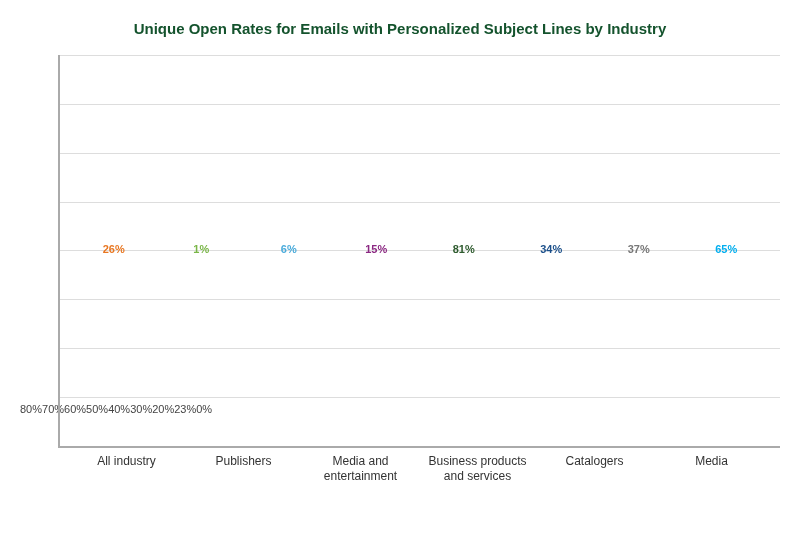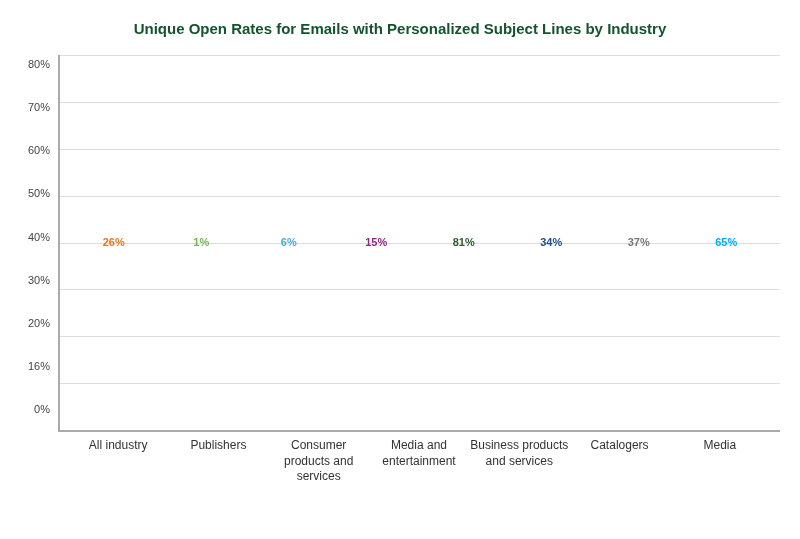--- a/index.html
+++ b/index.html
@@ -21,21 +21,20 @@
       margin-bottom: 18px;
       color: #14532d;
     }
     .chart-area {
       display: flex;
       width: 760px;
       height: 430px;
     }
     .y-axis {
       display: flex;
-      flex-direction: column;
       justify-content: space-between;
       align-items: flex-end;
       padding-right: 8px;
       padding-bottom: 70px;
       padding-top: 4px;
       width: 38px;
     }
     .y-label {
       font-size: 11px;
       color: #444;
@@ -109,21 +108,21 @@
 
 <div class="chart-area">
   <div class="y-axis" id="y-axis">
       <div class="y-label">80%</div>
       <div class="y-label">70%</div>
       <div class="y-label">60%</div>
       <div class="y-label">50%</div>
       <div class="y-label">40%</div>
       <div class="y-label">30%</div>
       <div class="y-label">20%</div>
-      <div class="y-label">16%</div>
+      <div class="y-label">23%</div>
       <div class="y-label">0%</div>
     </div>
   <div class="chart-body">
     <div class="bars-and-grid">
       <div class="grid-lines" id="grid-lines">
           <div class="grid-line"></div>
           <div class="grid-line"></div>
           <div class="grid-line"></div>
           <div class="grid-line"></div>
           <div class="grid-line"></div>
@@ -163,20 +162,19 @@
           </div>
           <div class="bar-group">
             <div class="bar-value" style="color: rgb(0, 174, 239);">65%</div>
             <div class="bar" style="height: 81.25%; background-color: rgb(0, 174, 239);"></div>
           </div>
         </div>
     </div>
     <div class="x-labels" id="x-labels">
         <div class="x-label">All industry</div>
         <div class="x-label">Publishers</div>
-        <div class="x-label">Consumer products and services</div>
         <div class="x-label">Media and entertainment</div>
         <div class="x-label">Business products and services</div>
         <div class="x-label">Catalogers</div>
         <div class="x-label">Media</div>
       </div>
   </div>
 </div>
 
 </body></html>

